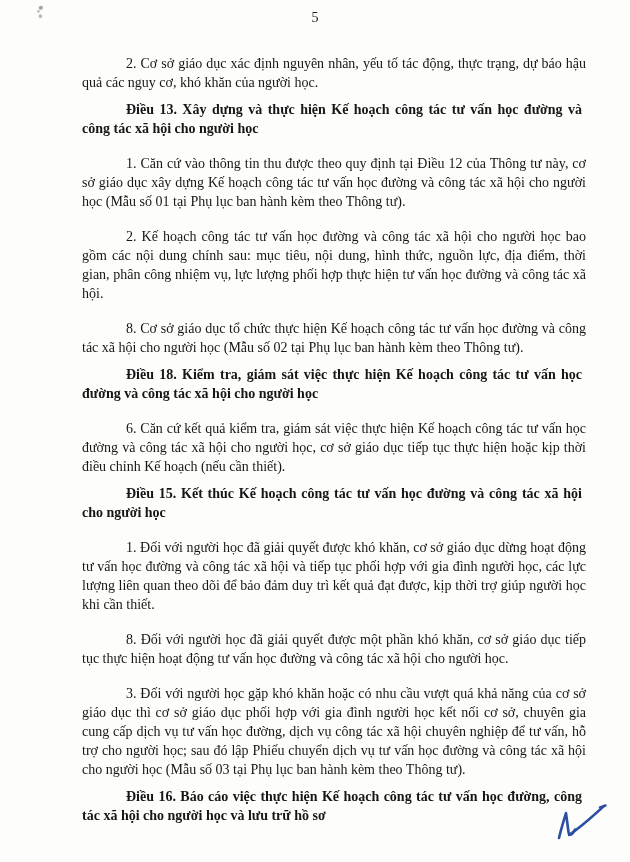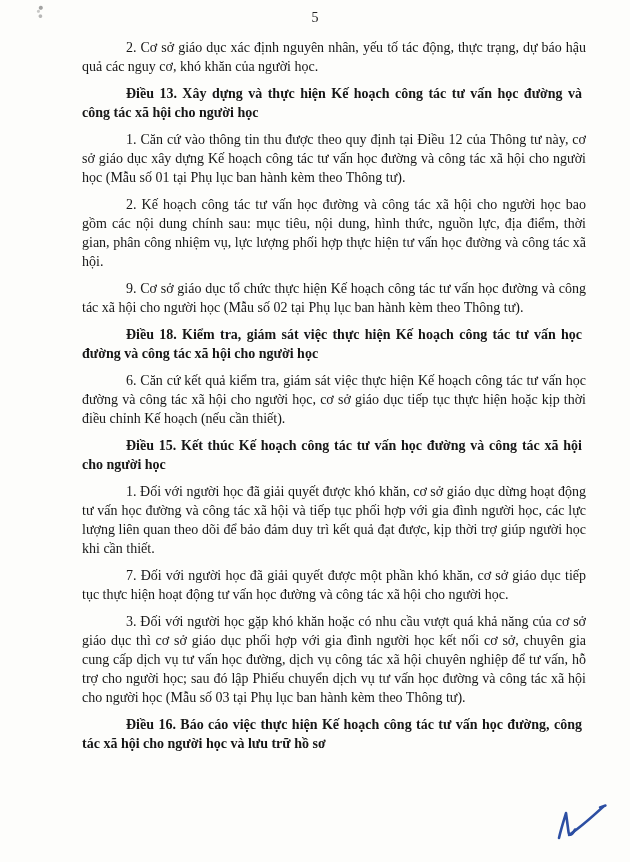--- a/index.html
+++ b/index.html
@@ -42,21 +42,21 @@
   .content {
     position: absolute;
     top: 38px;
     left: 82px;
     width: 504px;
     font-size: 14px;
     line-height: 19px;
     text-align: justify;
   }
   .content p {
-    margin: 0 0 8px 0;
+    margin: 16px 0 8px 0;
     text-indent: 44px;
   }
   .content p.heading {
     font-weight: bold;
     margin: 3px 4px 8px 0;
   }
   .signature {
     position: absolute;
     left: 548px;
     top: 796px;
@@ -71,26 +71,26 @@
 
   <div class="scan-smudge"></div>
 
   <div class="page-number">5</div>
 
   <div class="content">
       <p class="para">2. Cơ sở giáo dục xác định nguyên nhân, yếu tố tác động, thực trạng, dự báo hậu quả các nguy cơ, khó khăn của người học.</p>
       <p class="heading">Điều 13. Xây dựng và thực hiện Kế hoạch công tác tư vấn học đường và công tác xã hội cho người học</p>
       <p class="para">1. Căn cứ vào thông tin thu được theo quy định tại Điều 12 của Thông tư này, cơ sở giáo dục xây dựng Kế hoạch công tác tư vấn học đường và công tác xã hội cho người học (Mẫu số 01 tại Phụ lục ban hành kèm theo Thông tư).</p>
       <p class="para">2. Kế hoạch công tác tư vấn học đường và công tác xã hội cho người học bao gồm các nội dung chính sau: mục tiêu, nội dung, hình thức, nguồn lực, địa điểm, thời gian, phân công nhiệm vụ, lực lượng phối hợp thực hiện tư vấn học đường và công tác xã hội.</p>
-      <p class="para">9. Cơ sở giáo dục tổ chức thực hiện Kế hoạch công tác tư vấn học đường và công tác xã hội cho người học (Mẫu số 02 tại Phụ lục ban hành kèm theo Thông tư).</p>
+      <p class="para">8. Cơ sở giáo dục tổ chức thực hiện Kế hoạch công tác tư vấn học đường và công tác xã hội cho người học (Mẫu số 02 tại Phụ lục ban hành kèm theo Thông tư).</p>
       <p class="heading">Điều 18. Kiểm tra, giám sát việc thực hiện Kế hoạch công tác tư vấn học đường và công tác xã hội cho người học</p>
       <p class="para">6. Căn cứ kết quả kiểm tra, giám sát việc thực hiện Kế hoạch công tác tư vấn học đường và công tác xã hội cho người học, cơ sở giáo dục tiếp tục thực hiện hoặc kịp thời điều chỉnh Kế hoạch (nếu cần thiết).</p>
       <p class="heading">Điều 15. Kết thúc Kế hoạch công tác tư vấn học đường và công tác xã hội cho người học</p>
       <p class="para">1. Đối với người học đã giải quyết được khó khăn, cơ sở giáo dục dừng hoạt động tư vấn học đường và công tác xã hội và tiếp tục phối hợp với gia đình người học, các lực lượng liên quan theo dõi để bảo đảm duy trì kết quả đạt được, kịp thời trợ giúp người học khi cần thiết.</p>
-      <p class="para">7. Đối với người học đã giải quyết được một phần khó khăn, cơ sở giáo dục tiếp tục thực hiện hoạt động tư vấn học đường và công tác xã hội cho người học.</p>
+      <p class="para">8. Đối với người học đã giải quyết được một phần khó khăn, cơ sở giáo dục tiếp tục thực hiện hoạt động tư vấn học đường và công tác xã hội cho người học.</p>
       <p class="para">3. Đối với người học gặp khó khăn hoặc có nhu cầu vượt quá khả năng của cơ sở giáo dục thì cơ sở giáo dục phối hợp với gia đình người học kết nối cơ sở, chuyên gia cung cấp dịch vụ tư vấn học đường, dịch vụ công tác xã hội chuyên nghiệp để tư vấn, hỗ trợ cho người học; sau đó lập Phiếu chuyển dịch vụ tư vấn học đường và công tác xã hội cho người học (Mẫu số 03 tại Phụ lục ban hành kèm theo Thông tư).</p>
       <p class="heading">Điều 16. Báo cáo việc thực hiện Kế hoạch công tác tư vấn học đường, công tác xã hội cho người học và lưu trữ hồ sơ</p>
     </div>
 
   <svg class="signature" viewBox="0 0 66 56" fill="none" xmlns="http://www.w3.org/2000/svg">
     <path d="M11 42 C13 33 16 24 18 17 L20.5 36 C21 40.5 24.5 39 27 33.5" stroke-width="2.6" stroke-linecap="round" stroke-linejoin="round" fill="none" stroke="#2d4fa3"></path>
     <path d="M21 39 C30 33 44 21 56 10 M52 11.5 L57.5 9.5" stroke-width="2.4" stroke-linecap="round" stroke-linejoin="round" fill="none" stroke="#2d4fa3"></path>
   </svg>
 
 </div>

